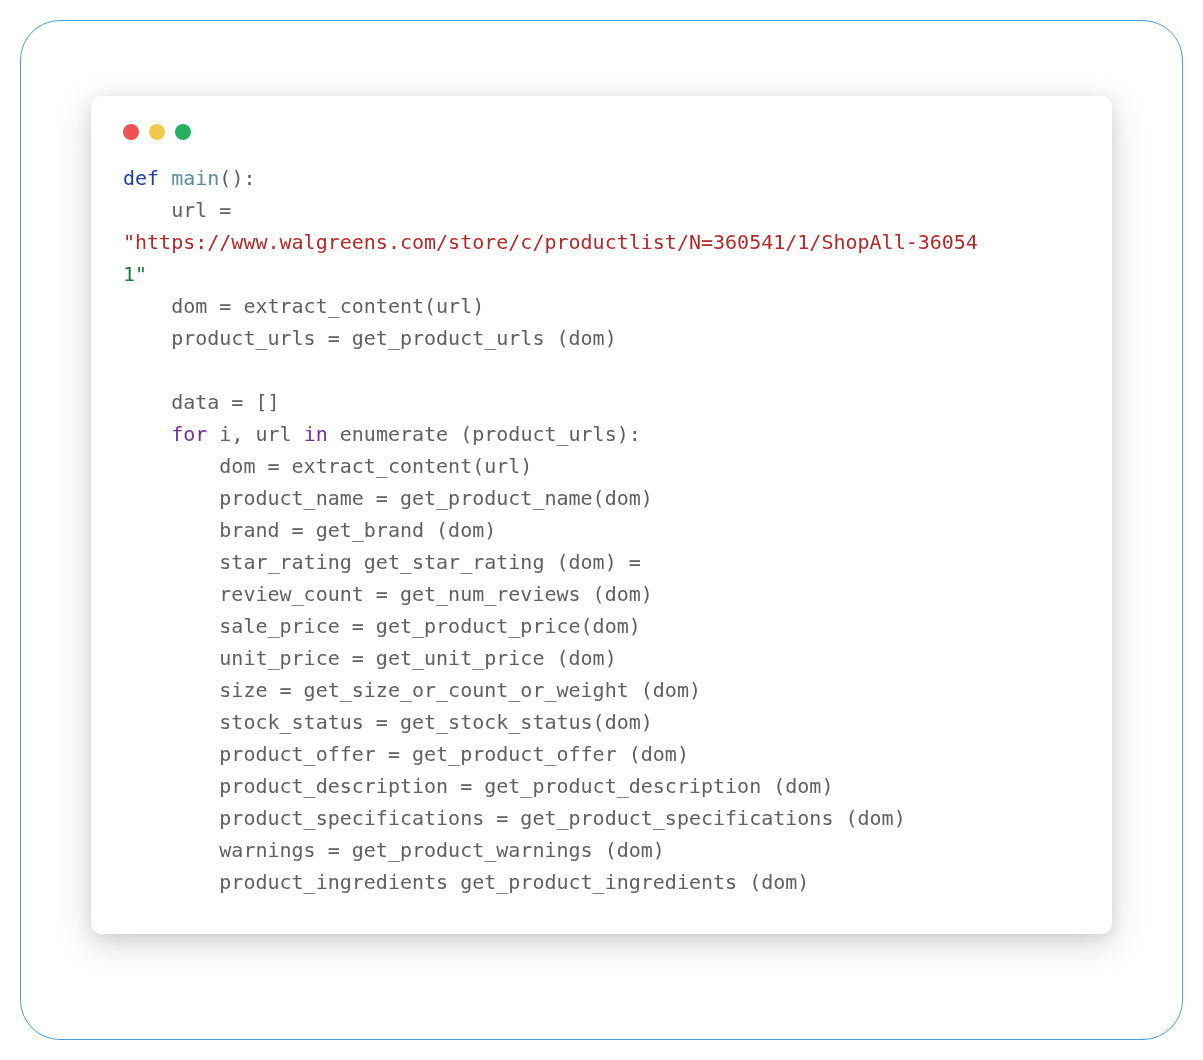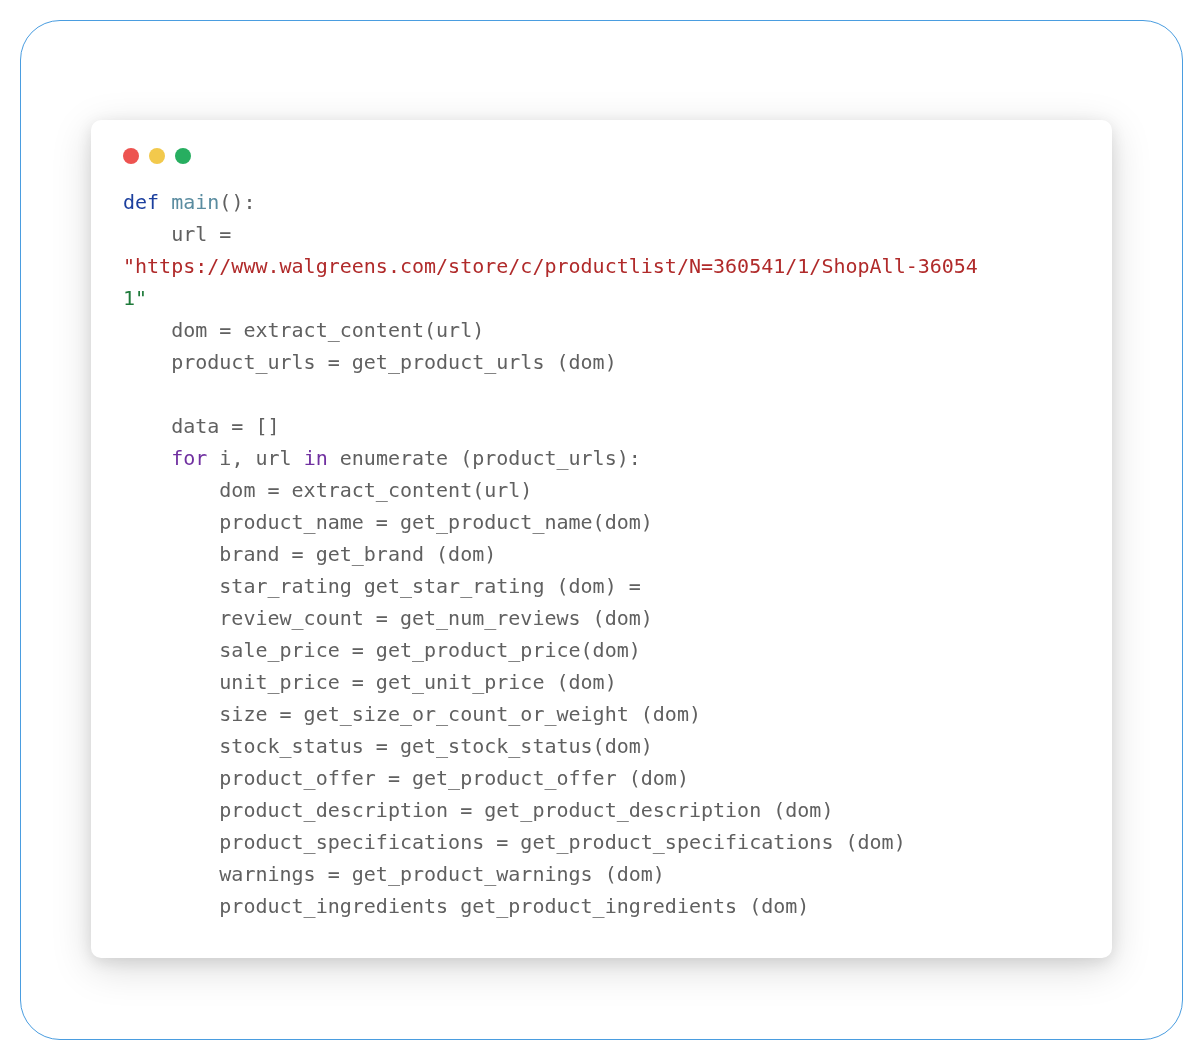--- a/index.html
+++ b/index.html
@@ -16,21 +16,20 @@
     background: #ffffff;
     padding: 75px 70px;
     position: relative;
   }
   .code-window {
     width: 100%;
     background: #ffffff;
     border-radius: 10px;
     box-shadow: 0 10px 40px rgba(0,0,0,0.15), 0 4px 15px rgba(0,0,0,0.1);
     padding: 28px 32px 36px 32px;
-    margin-top: 24px;
   }
   .traffic-lights {
     display: flex;
     gap: 10px;
     margin-bottom: 22px;
   }
   .traffic-light {
     width: 16px;
     height: 16px;
     border-radius: 50%;

